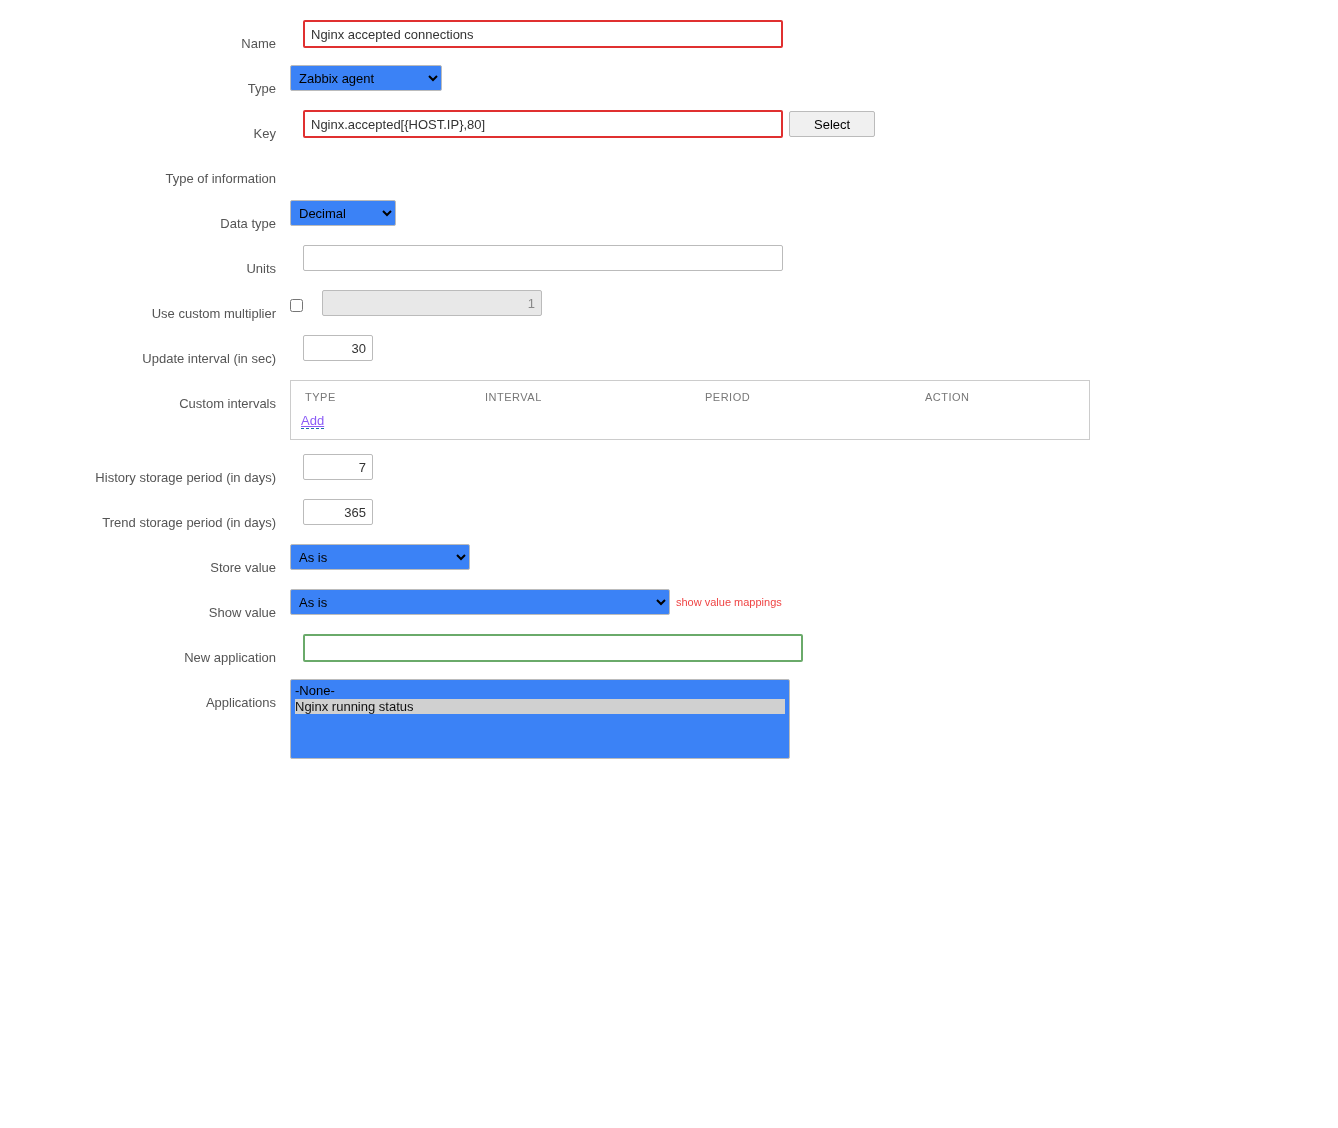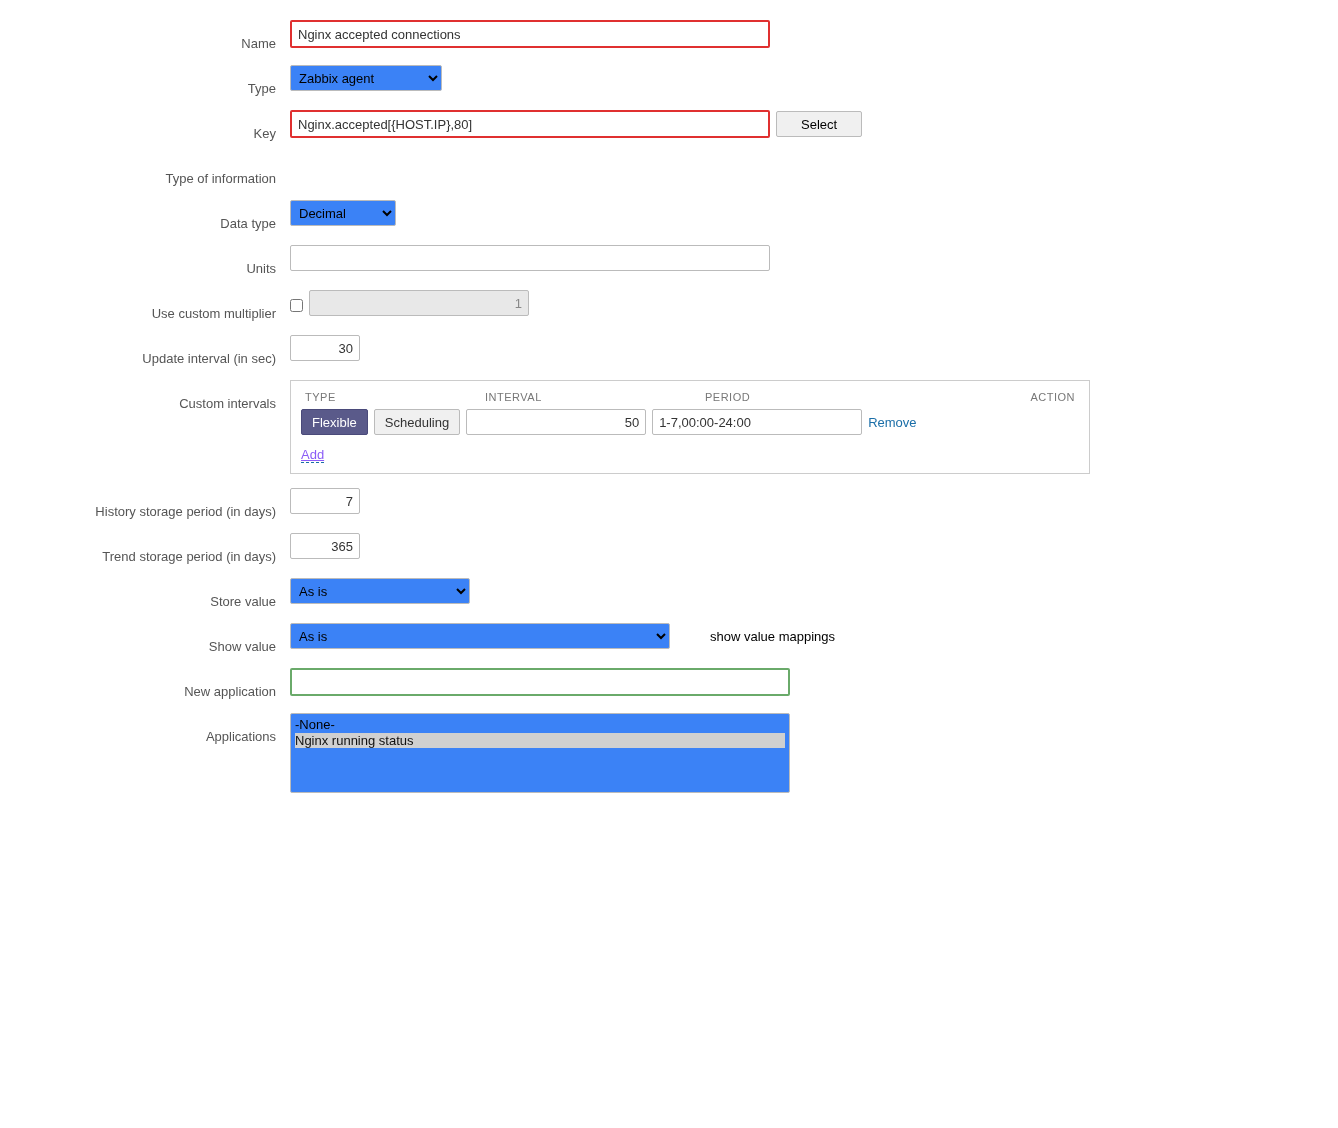--- a/index.html
+++ b/index.html
@@ -32,20 +32,21 @@
       flex-wrap: wrap;
       gap: 6px;
     }
     input[type="text"] {
       border: 1px solid #bbb;
       border-radius: 2px;
       padding: 12px 6px;
       font-size: 13px;
       height: 26px;
       color: #333;
+      margin-left: 13px;
     }
     input[type="text"].wide {
       width: 480px;
     }
     input[type="text"].small {
       width: 70px;
       text-align: right;
     }
     input[type="text"].units-field {
       width: 480px;
@@ -89,21 +90,21 @@
       font-size: 11px;
       color: #777;
       text-transform: uppercase;
       letter-spacing: 0.5px;
       margin-bottom: 6px;
       padding: 0 4px;
     }
     .intervals-header .col-type { width: 180px; }
     .intervals-header .col-interval { width: 220px; }
     .intervals-header .col-period { width: 220px; }
-    .intervals-header .col-action { flex: 1; text-align: right; }
+    .intervals-header .col-action { flex: 1; text-align: left; }
 
     .intervals-row {
       display: flex;
       align-items: center;
       gap: 6px;
       margin-bottom: 8px;
     }
     .btn-flexible {
       background: #5a5a8a;
       color: #fff;
@@ -164,25 +165,24 @@
     }
     .app-listbox option:nth-child(2) {
       background: #d0d0d0;
     }
 
     
     select.store-value { width: 180px; }
     select.show-value { width: 380px; }
 
     .link-show-mappings {
-      color: #000000;
+      color: #ef4444;
       text-decoration: none;
-      font-size: 13px;
-      cursor: pointer;
-      margin-left: 34px;
+      font-size: 11px;
+      cursor: pointer;
     }
 
     input[type="checkbox"] {
       margin-top: 5px;
     }
   </style>
 </head>
 <body>
 
 <div class="form-row">
@@ -253,27 +253,20 @@
 <div class="form-row">
   <div class="form-label">Custom intervals</div>
   <div class="form-control">
     <div class="intervals-box">
       <div class="intervals-header">
         <div class="col-type">TYPE</div>
         <div class="col-interval">INTERVAL</div>
         <div class="col-period">PERIOD</div>
         <div class="col-action">ACTION</div>
       </div>
-      <div class="intervals-row">
-        <button class="btn-flexible">Flexible</button>
-        <button class="btn-scheduling">Scheduling</button>
-        <input type="text" class="col-interval-field" style="width: 180px; text-align: right;" value="50">
-        <input type="text" class="col-period-field" style="width: 210px;" value="1-7,00:00-24:00">
-        <a class="link-remove">Remove</a>
-      </div>
       <div>
         <a class="link-add">Add</a>
       </div>
     </div>
   </div>
 </div>
 
 <div class="form-row">
   <div class="form-label">History storage period (in days)</div>
   <div class="form-control">

